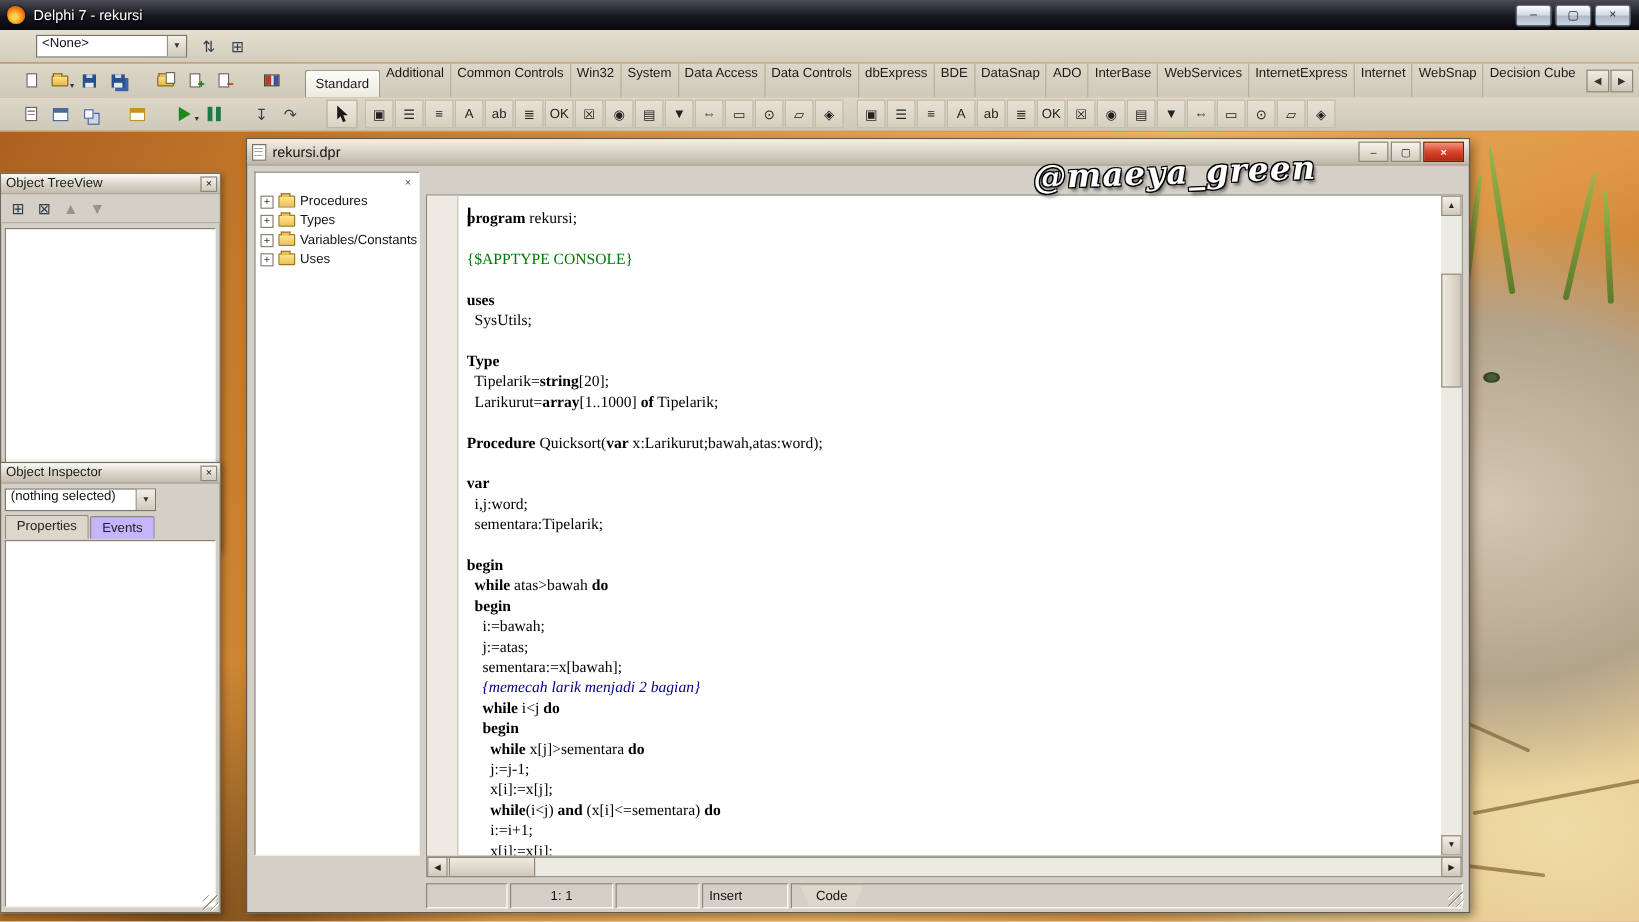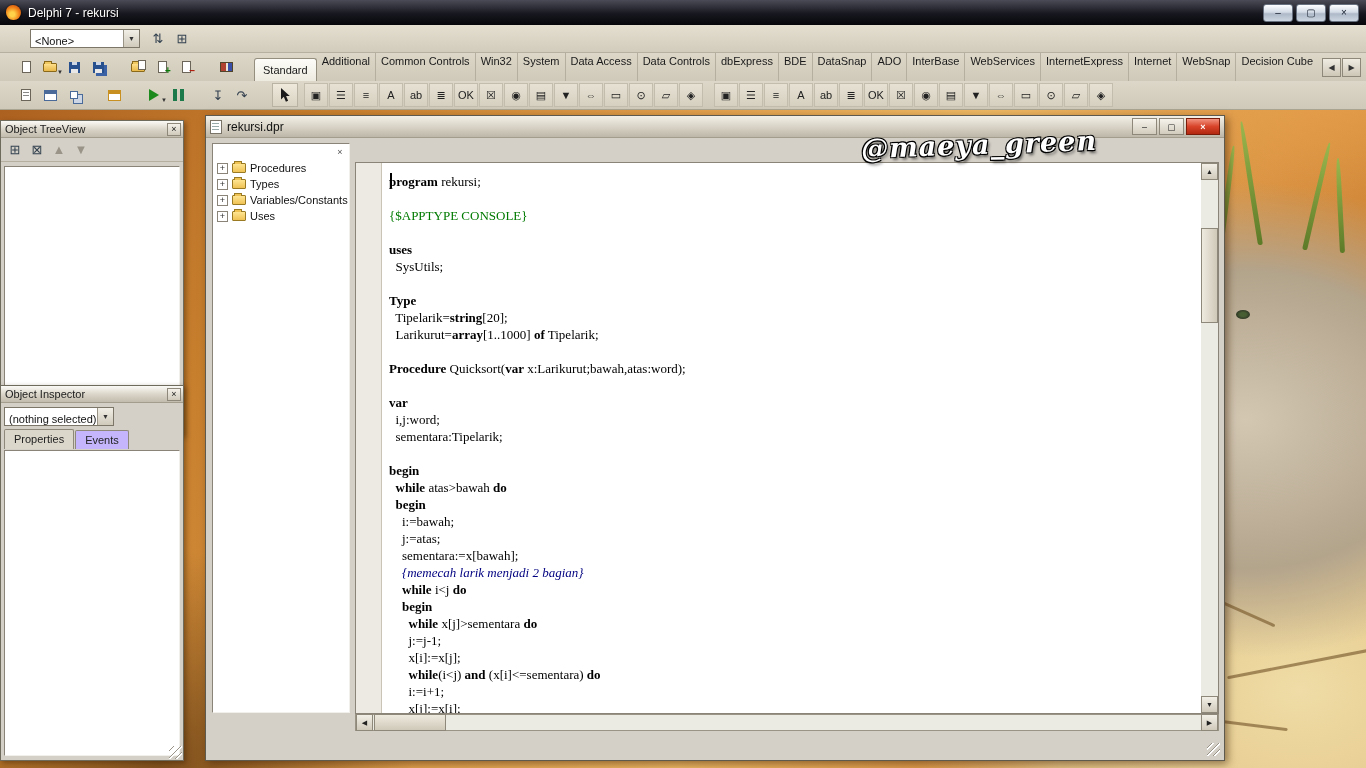--- a/index.html
+++ b/index.html
@@ -24,21 +24,21 @@
   .app-icon{width:15px;height:15px;margin-left:6px;border-radius:45% 55% 50% 50%;
     background:radial-gradient(circle at 42% 62%,#ffd24a 18%,#f08018 55%,#b93507 100%);box-shadow:0 0 2px #000}
   .title-text{margin-left:7px;font-size:12px;text-shadow:1px 1px 1px #000}
   .win-controls{margin-left:auto;margin-right:7px;display:flex;gap:3px}
   .wbtn{width:30px;height:18px;border:1px solid #66707e;border-radius:3px;display:flex;align-items:center;justify-content:center;
     font-size:10px;color:#16202e;background:linear-gradient(#fdfeff,#d3dbe6 45%,#aeb9c8 55%,#cdd6e2)}
 
   .menurow{position:absolute;left:0;top:25px;width:1366px;height:28px;display:flex;align-items:center;
     background:linear-gradient(#e5dfd1,#d2ccbc);border-bottom:1px solid #b6b0a0;padding-left:16px}
   .menu-item{font-size:12px;padding:4px 6px;color:#151515}
-  .combo{width:110px;height:19px;background:#fff;border:1px solid #7c7668;display:flex;align-items:flex-end}
+  .combo{width:126px;height:19px;background:#fff;border:1px solid #7c7668;display:flex;align-items:flex-start}
   .combo .val{font-size:11px;padding-left:4px;flex:1;white-space:nowrap}
   .combo-btn{width:16px;height:100%;border-left:1px solid #9a9486;display:flex;align-items:center;justify-content:center;
     font-size:7px;color:#333;background:linear-gradient(#f2efe8,#cfcaba)}
   .none-combo{margin-left:14px}
 
   .palrow{position:absolute;left:0;top:53px;width:1366px;height:28px;display:flex;align-items:center;
     background:linear-gradient(#ddd7c9,#cfc9b9)}
   .iconrow{position:absolute;left:0;top:81px;width:1366px;height:29px;display:flex;align-items:center;
     background:linear-gradient(#ddd7c9,#cfc9b9);border-bottom:1px solid #a9a392}
 
@@ -82,21 +82,21 @@
 
   .cursor-btn{width:26px;height:24px;margin-left:18px;display:flex;align-items:center;justify-content:center;
     border:1px solid #b9b3a3;background:linear-gradient(#eee9db,#d9d3c3)}
   .picons{display:flex;align-items:center;margin-left:6px}
   .picon{width:24px;height:24px;border:1px solid #c3bdad;background:linear-gradient(#e6e1d3,#d6d0c0);margin-right:1px;
     display:flex;align-items:center;justify-content:center;font-size:11px;color:#222;overflow:hidden}
   .picon-gap{width:10px}
 
   
   .win{position:absolute;background:#d4d0c8;border:1px solid #6e6a5c;box-shadow:2px 2px 5px rgba(60,30,5,.45)}
-  .otv{left:0;top:120px;width:184px;height:316px}
+  .otv{left:0;top:144px;width:184px;height:316px}
   .oi{left:0;top:385px;width:184px;height:376px}
   .paneltitle{height:17px;display:flex;align-items:center;border-bottom:1px solid #a39d8d;
     background:linear-gradient(#fbfaf6,#d8d3c6 55%,#c2bcae)}
   .paneltitle .t{font-size:11px;padding-left:4px;flex:1;color:#1c1c1c}
   .pclose{width:14px;height:13px;margin-right:2px;border:1px solid #8e887a;display:flex;align-items:center;justify-content:center;
     font-size:9px;color:#222;background:linear-gradient(#f4f1ea,#d0cabb)}
   .otv-toolbar{height:24px;display:flex;align-items:center;padding-left:4px;gap:2px;border-bottom:1px solid #b5af9f;background:#d4d0c8}
   .otv-toolbar .tbtn{width:20px;height:18px}
   .sunken{background:#fff;border:1px solid #8a8478;border-right-color:#f2f0ea;border-bottom-color:#f2f0ea}
   .otv-client{position:absolute;left:3px;right:3px;top:45px;bottom:4px}
@@ -425,18 +425,27 @@
             <div class="sbtn sb-down">▼</div>
           </div>
         </div>
 
         <div class="hscroll">
           <div class="sbtn sb-left">◀</div>
           <div class="hthumb"></div>
           <div class="sbtn sb-right">▶</div>
         </div>
 
+        <div class="statusbar">
+          <div class="spanel sp0"></div>
+          <div class="spanel sp1">1: 1</div>
+          <div class="spanel sp2"></div>
+          <div class="spanel sp3">Insert</div>
+          <div class="spanel sp4">
+            <span class="codetab">Code</span>
+          </div>
+        </div>
       </div>
       <div class="grip"></div>
     </div>
   </div>
 
 </div>
 
 </body></html>

